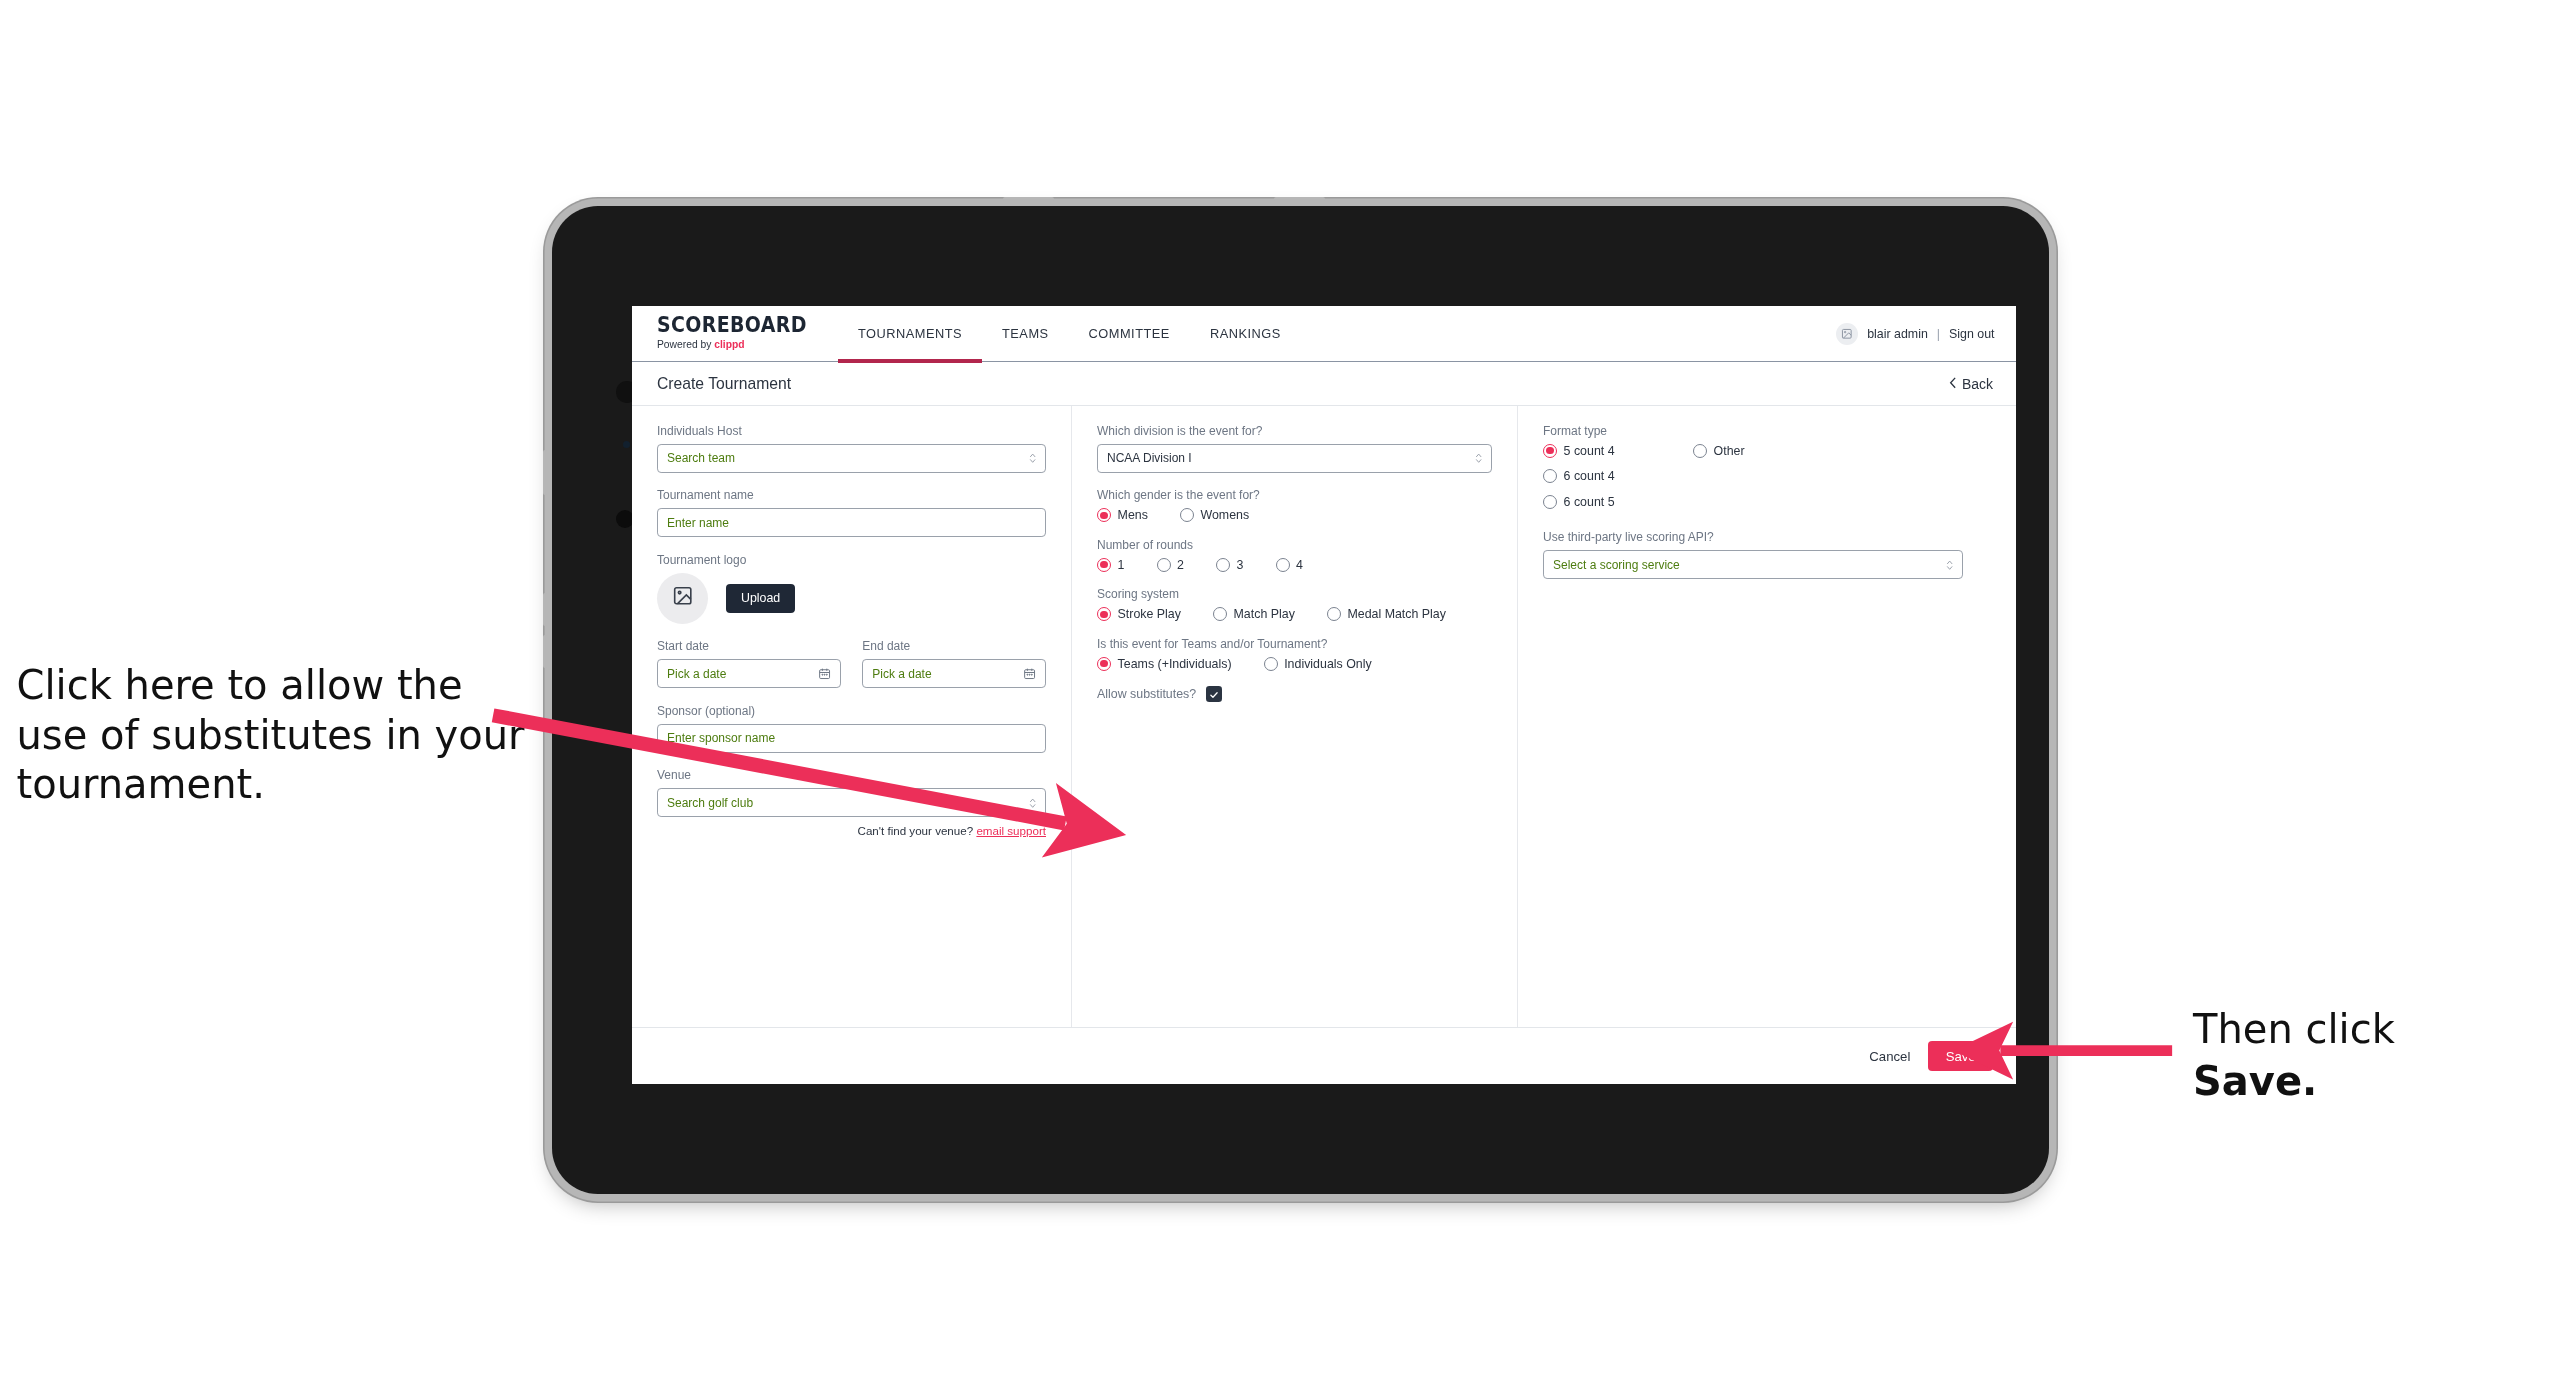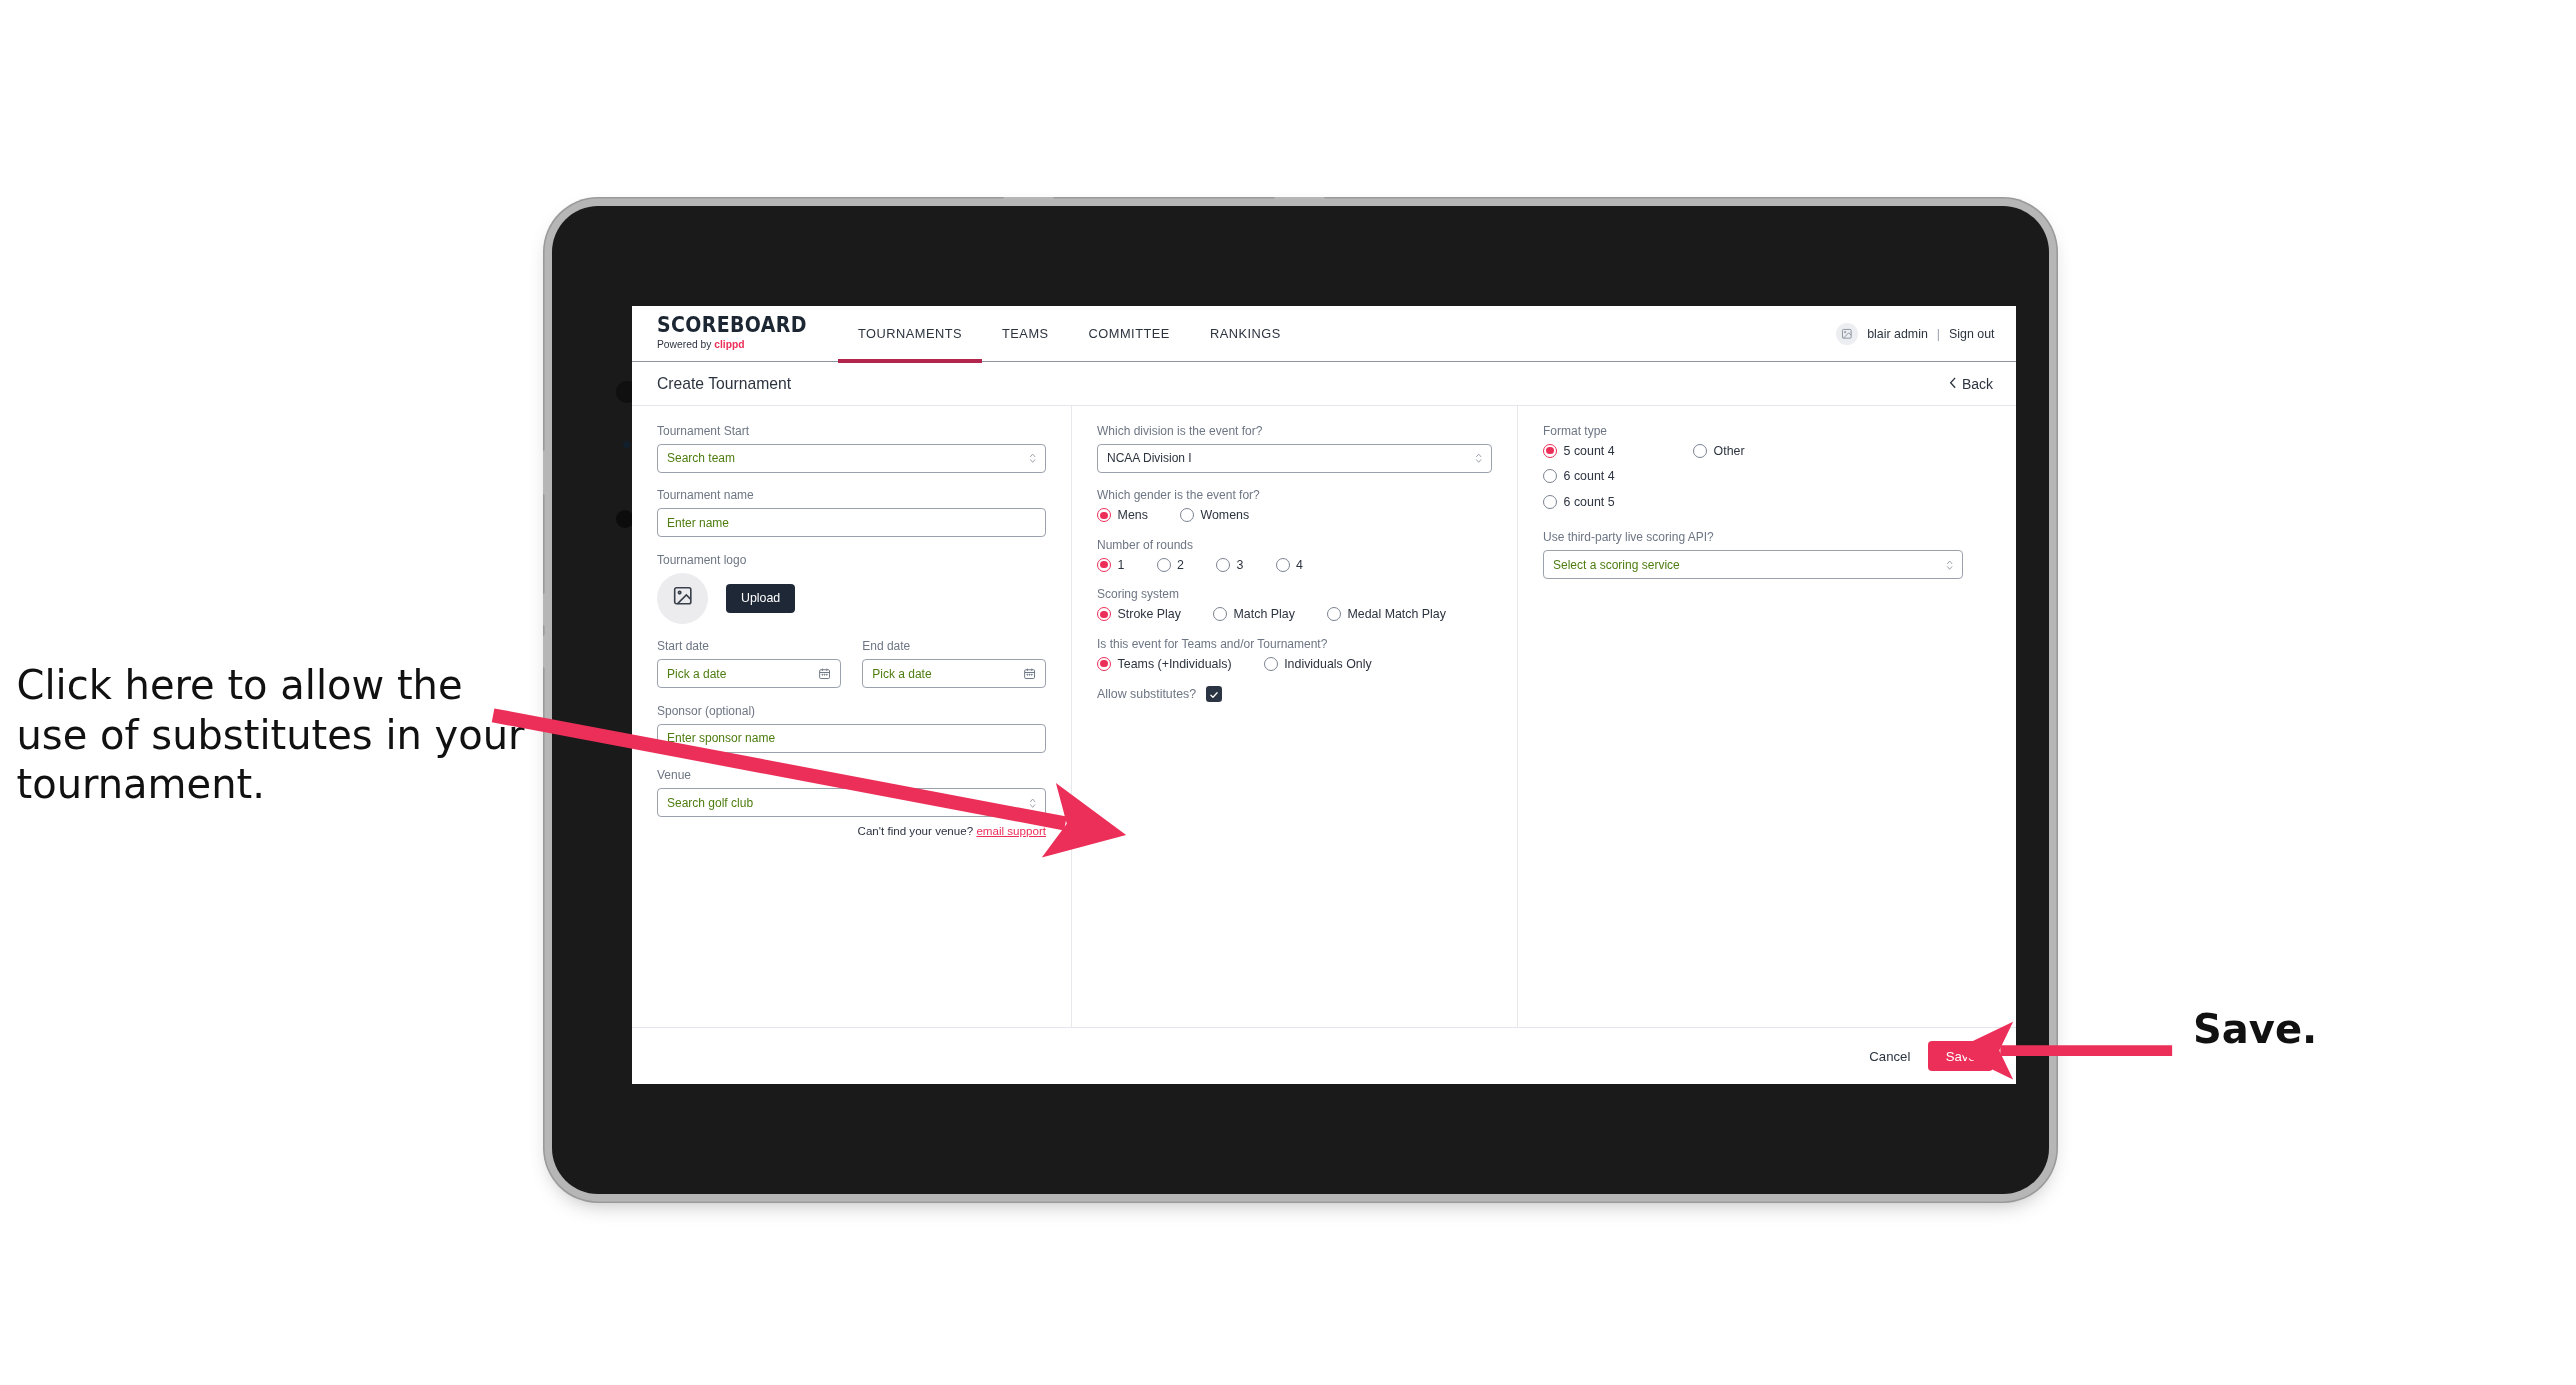--- a/index.html
+++ b/index.html
@@ -232,21 +232,21 @@
       </span>
       <span>Back</span>
     </div>
   </div>
 
   <div id="cols">
 
     <div class="col c1">
 
       <div class="fgroup">
-        <div class="flabel">Tournament Start</div>
+        <div class="flabel">Individuals Host</div>
         <div class="inp">
           <span class="ph">Search team</span>
           <span class="tail">
             <svg width="7.4" height="12.4" viewBox="0 0 9 15" fill="none" stroke="#9aa1ab" stroke-width="1.2">
                 <path d="M1.5 6L4.5 2.5 7.5 6"></path>
                 <path d="M1.5 9l3 3.5L7.5 9"></path>
               </svg>
           </span>
         </div>
       </div>
@@ -473,20 +473,21 @@
   <div id="footer">
     <div class="cancel-btn">Cancel</div>
     <div class="save-btn">Save</div>
   </div>
 
 </div>
 
 <div id="anno-left" class="anno">Click here to allow the use of substitutes in your tournament.</div>
 
 <div id="anno-right" class="anno">
+  <div>Then click</div>
   <div class="bold">Save.</div>
 </div>
 
 <svg class="arrow-layer" viewBox="0 0 3119 1678" width="2576" height="1386">
   <defs>
     <marker id="ah" markerWidth="6" markerHeight="6" refX="1.2" refY="3" orient="auto" markerUnits="strokeWidth">
       <path d="M0,0.3 L5.6,3 L0,5.7 L1.3,3 Z" fill="#ec2f59"></path>
     </marker>
   </defs>
   <line x1="597" y1="866" x2="1290" y2="997" stroke="#ec2f59" stroke-width="17" marker-end="url(#ah)"></line>

